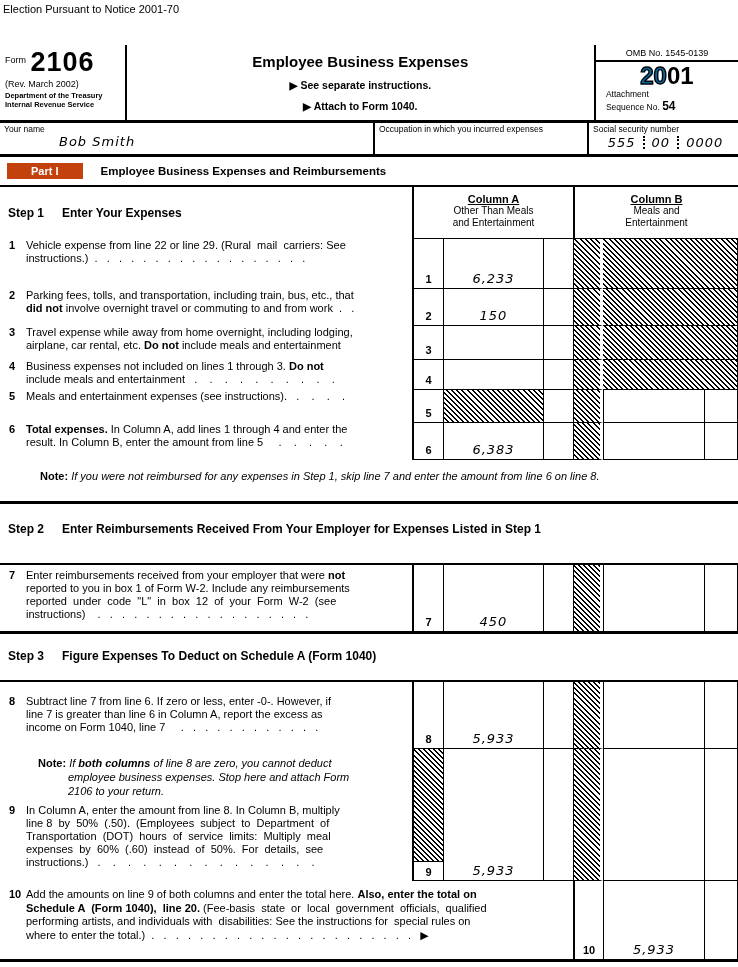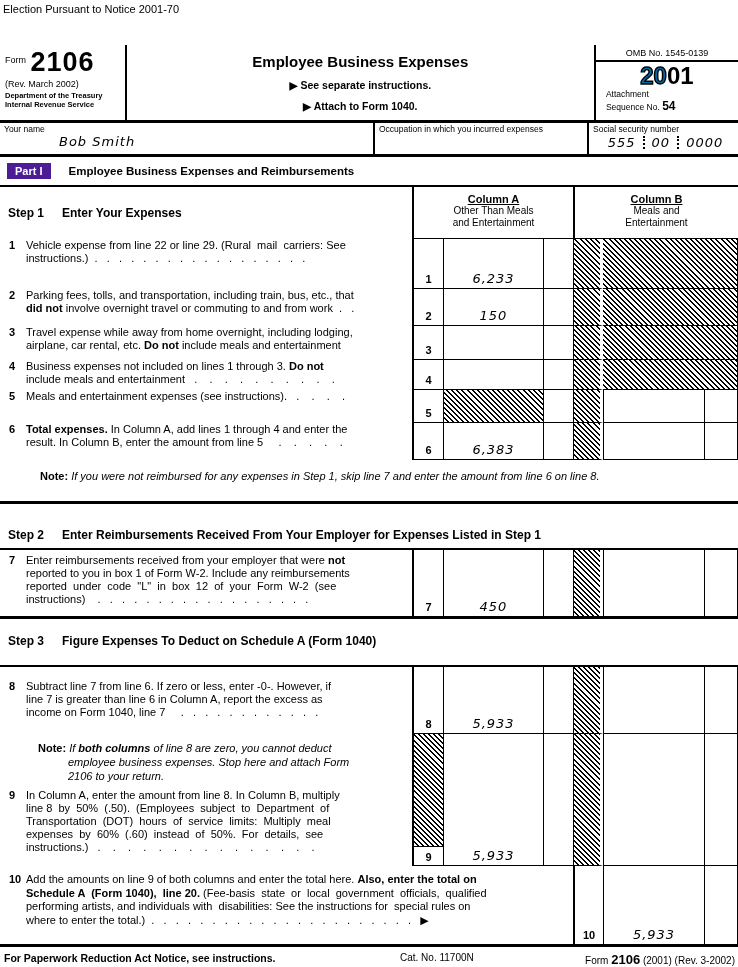--- a/index.html
+++ b/index.html
@@ -33,21 +33,21 @@
   .c-occ { width:214px; border-left:2px solid #000; }
   .c-ssn { width:151px; border-left:2px solid #000; }
   .hand { font-family:"DejaVu Sans", sans-serif; font-style:italic; font-size:13px; letter-spacing:1px; }
   .name-val { margin-left:55px; }
   .occ-val { margin-left:2px; }
   .ssn-row { display:flex; align-items:center; justify-content:center; margin-top:1px; }
   .ssn-sep { border-left:2px dotted #000; height:13px; margin:0 7px; }
 
   
   .part1 { height:30px; border-bottom:2px solid #000; display:flex; align-items:center; }
-  .part-badge { background:#4c1d95; color:#fff; font-weight:bold; font-size:11px; padding:2px 8px; margin-left:7px; }
+  .part-badge { background:#c2410c; color:#fff; font-weight:bold; font-size:11px; padding:2px 24px; margin-left:7px; }
   .part-title { font-weight:bold; font-size:11.5px; margin-left:18px; }
 
   
   .trow { display:flex; }
   .tc-text { width:412px; font-size:11px; line-height:13px; display:flex; }
   .tc-num  { width:31px;  border-left:2px solid #000; }
   .tc-amtA { width:100px; border-left:1px solid #000; }
   .tc-cenA { width:30px;  border-left:1px solid #000; }
   .tc-strip{ width:30px;  border-left:1px solid #000; }
   .tc-amtB { width:101px; border-left:1px solid #000; }
@@ -69,21 +69,21 @@
   .colhdr { text-align:center; font-size:10px; line-height:12px; padding-top:6px; border-bottom:1px solid #000; }
   .colhdr .ch1 { font-weight:bold; font-size:11px;text-decoration:underline; }
   .colA-hdr { width:161px; border-left:2px solid #000; }
   .colB-hdr { width:165px; border-left:2px solid #000; }
 
   .r1{height:50px;} .r2{height:37px;} .r3{height:34px;} .r4{height:30px;}
   .r5{height:33px;} .r6{height:37px;}
   .note1 { height:44px; border-bottom:3px solid #000; font-size:11px; padding:10px 0 0 40px; }
   .stephdr { font-weight:bold; font-size:12px; display:flex; }
   .stephdr .steplbl { padding-left:8px; width:62px; }
-  .s2hdr { height:46px; border-bottom:2px solid #000; padding-top:18px;align-items:center; }
+  .s2hdr { height:61px; border-bottom:2px solid #000; padding-top:18px; }
   .r7 { height:69px; border-bottom:3px solid #000; }
   .r7 .tc-text { padding-top:4px; }
   .s3hdr { height:48px; border-bottom:2px solid #000; padding-top:15px; }
   .r8 { height:67px; }
   .r8 .tc-text { padding-top:13px; }
   .r9 { height:132px; }
   .note3 { font-size:11px; line-height:14px; padding:7px 0 6px 68px; text-indent:-30px; white-space:pre-wrap; }
   .num9box { height:19px; border-top:1px solid #000; display:flex; align-items:flex-end; justify-content:center; font-weight:bold; font-size:11px; padding-bottom:2px; }
   .col { display:flex; flex-direction:column; }
   .fill { flex:1; }

